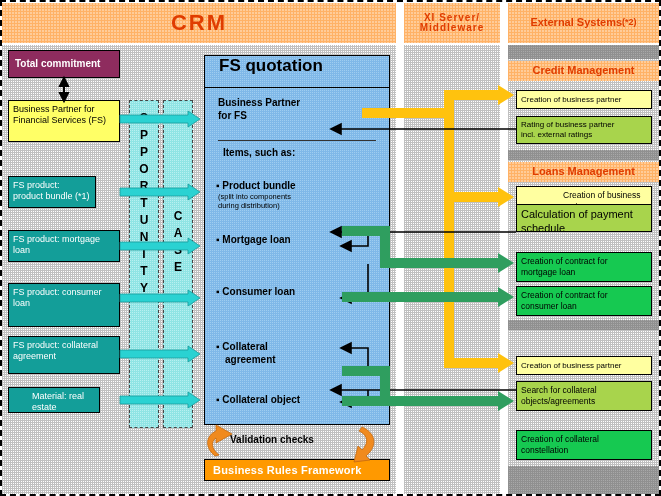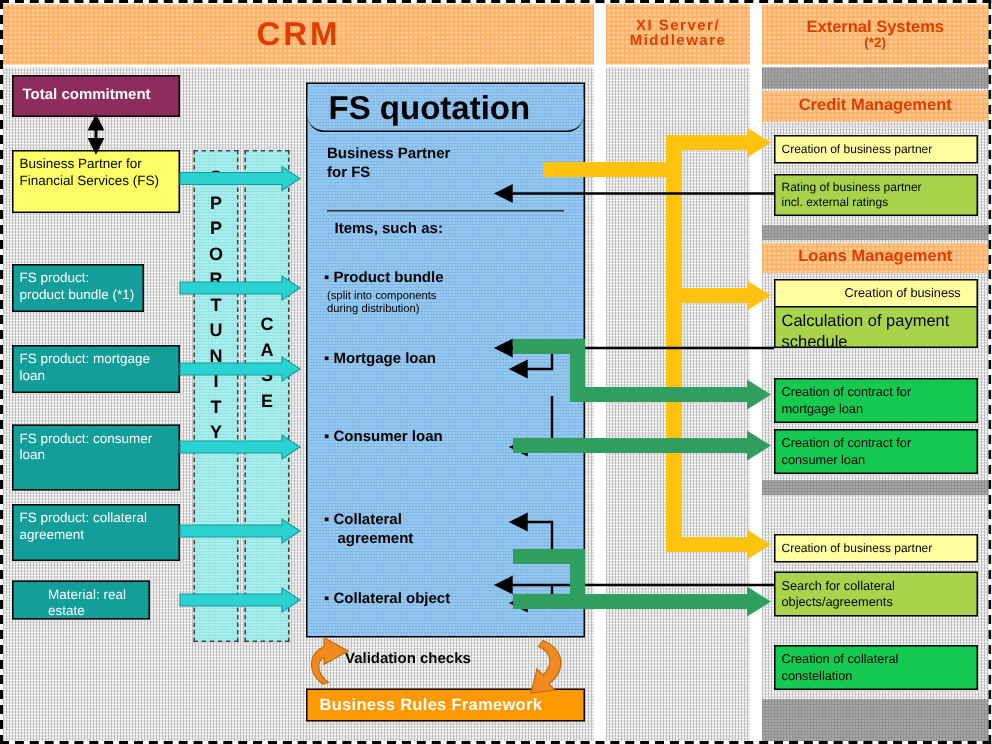--- a/index.html
+++ b/index.html
@@ -63,22 +63,22 @@
        display:flex;align-items:center;padding-left:6px;}
   .box.yellow{background:#ffff66;color:#000;}
   .box.teal{background:#139e99;color:#fff;}
   .box.palegreen{background:#a8d44c;color:#000;}
   .box.green{background:#16c951;color:#000;}
   .box.lightyellow{background:#ffffa0;color:#000;}
 
   
   #fsq{position:absolute;border:1px solid #000;box-sizing:border-box;}
   #fsq-title{position:absolute;box-sizing:border-box;border-bottom:1px solid #000;
-     font-size:22px;font-weight:bold;color:#000;display:flex;align-items:center;
-     padding-left:14px;border-radius:11px;}
+     font-size:17px;font-weight:bold;color:#000;display:flex;align-items:flex-start;
+     padding-left:14px;}
   .fs-txt{position:absolute;font-size:10px;font-weight:bold;color:#000;line-height:1.25;}
   .fs-txt.sm{font-size:7.5px;font-weight:normal;}
   .fs-rule{position:absolute;height:0;border-top:1px solid #333;}
 
   
   .lane-letters{position:absolute;display:flex;flex-direction:column;
      align-items:center;justify-content:flex-start;
      font-size:12px;font-weight:bold;color:#000;line-height:1.42;}
 
   .dashbox{position:absolute;box-sizing:border-box;border:1px dashed #444;}
@@ -104,21 +104,21 @@
 
   <div class="band-title dither-orange" style="left:2px;top:3px;width:394px;height:40px;font-size:22px;letter-spacing:2px;">
     <span>CRM</span>
   </div>
 
   <div class="band-title dither-orange" style="left:404px;top:3px;width:96px;height:40px;font-size:10px;letter-spacing:1px;flex-direction:column;">
     <span>XI Server/</span>
     <span>Middleware</span>
   </div>
 
-  <div class="band-title dither-orange" style="left:508px;top:3px;width:151px;height:40px;font-size:11px;flex-direction:column;justify-content:center;">
+  <div class="band-title dither-orange" style="left:508px;top:3px;width:151px;height:40px;font-size:11px;justify-content:center;">
     <span>External Systems</span>
     <span style="font-size:9px;">(*2)</span>
   </div>
 
   <div class="box purple" style="left:8px;top:50px;width:112px;height:28px;">
     <span>Total commitment</span>
   </div>
 
   <div class="box yellow" style="left:8px;top:100px;width:112px;height:42px;">
     <span>Business Partner for Financial Services (FS)</span>

